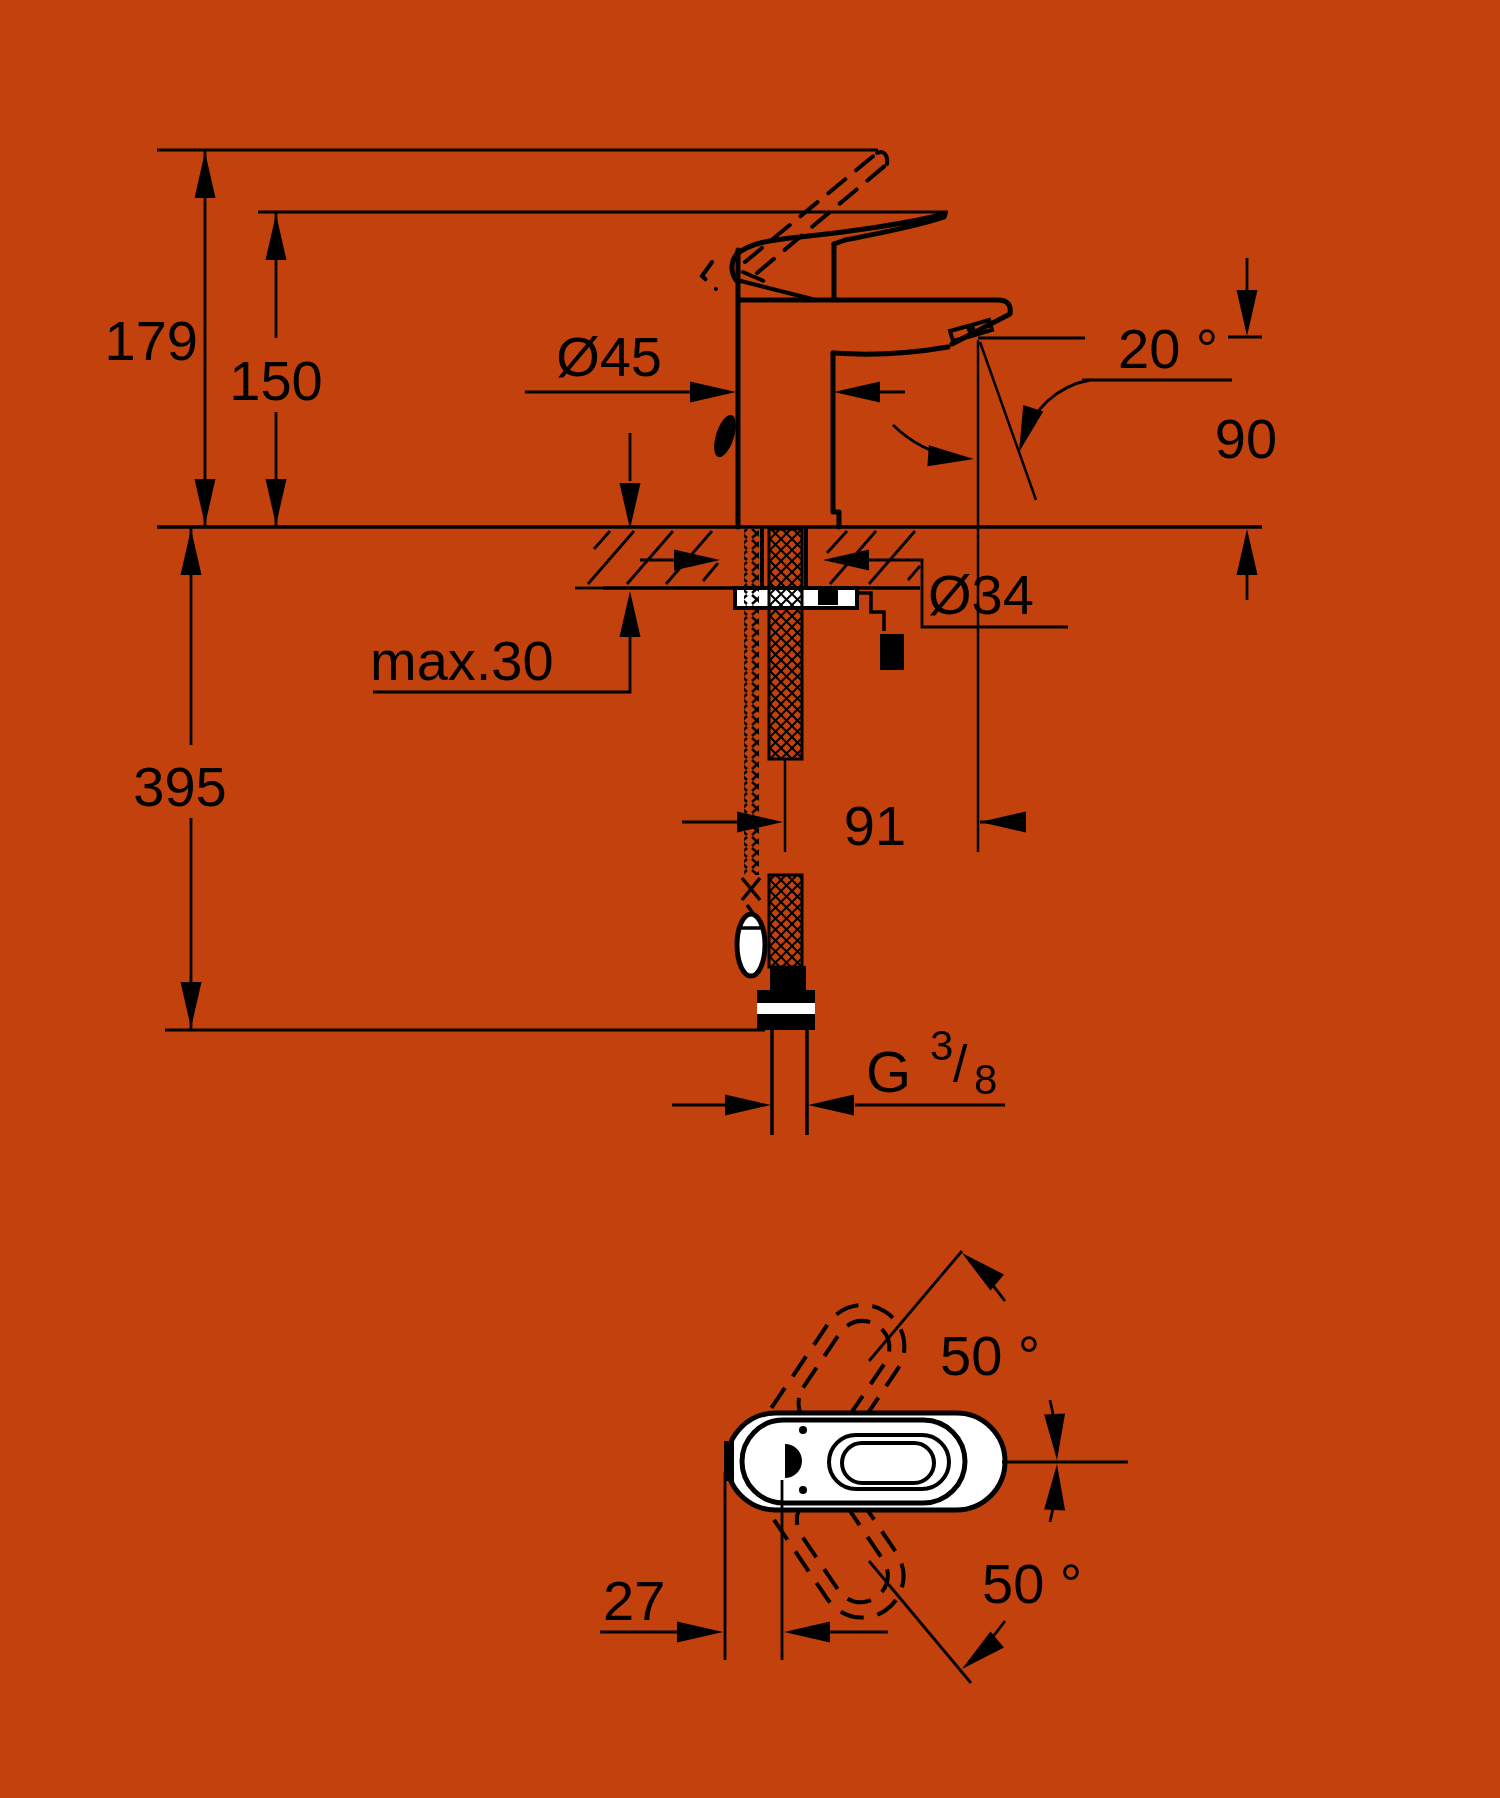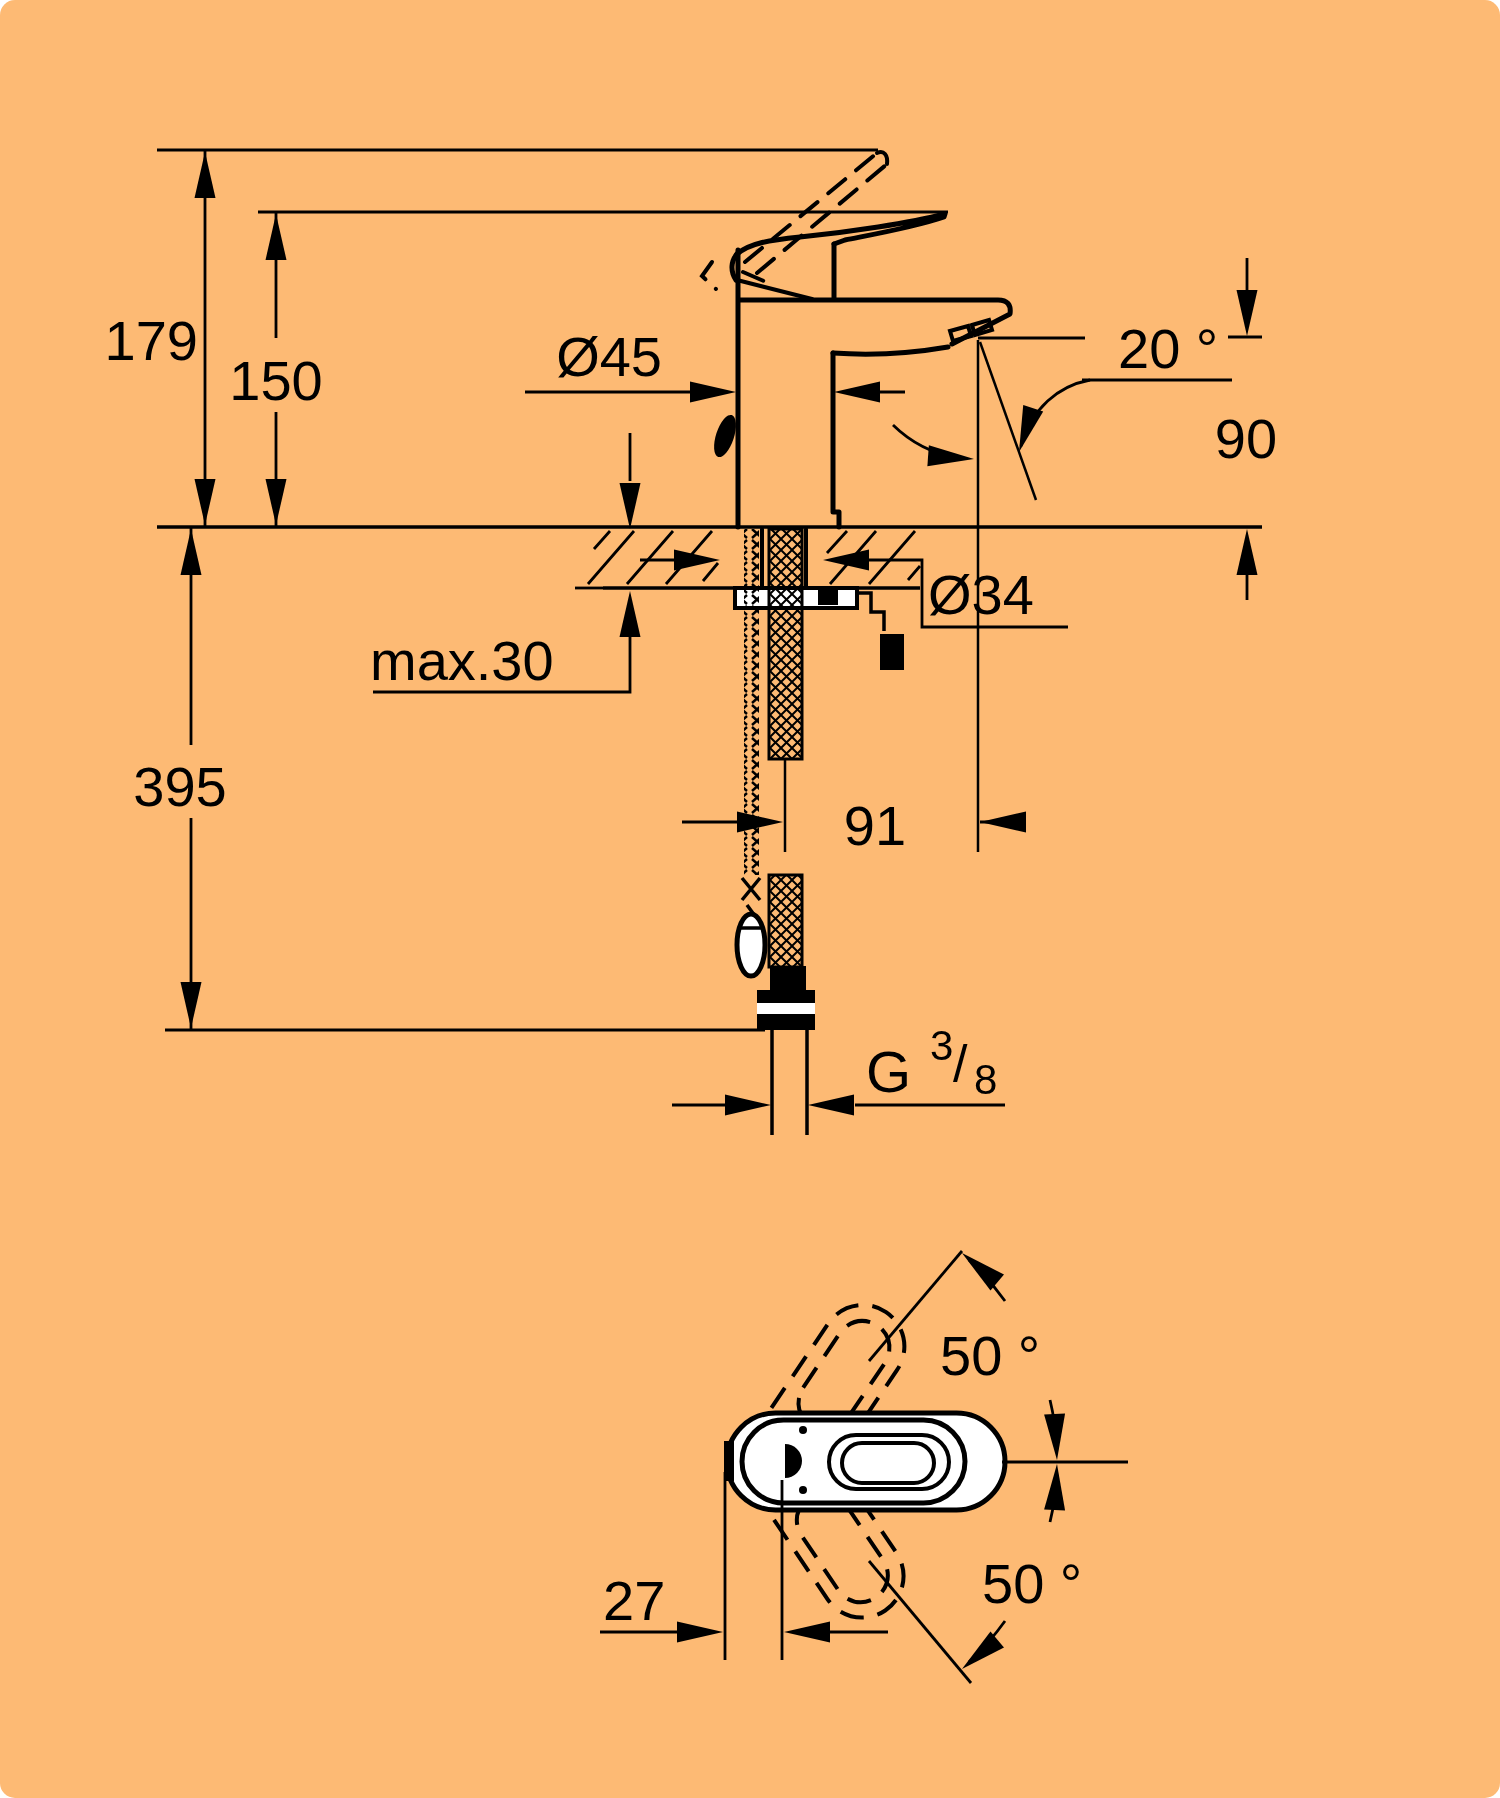--- a/index.html
+++ b/index.html
@@ -1,16 +1,16 @@
 <!DOCTYPE html>
 <html><head>
 <meta charset="utf-8">
 <style>
   html,body{margin:0;padding:0;background:#ffffff;}
-  .stage{width:1500px;height:1798px;background:#fdba74;position:relative;overflow:hidden;border-radius:15px;}
+  .stage{width:1500px;height:1798px;background:#c2410c;position:relative;overflow:hidden;}
   svg{display:block;}
   svg text{font-family:"Liberation Sans","DejaVu Sans",sans-serif;fill:#000;}
   .num{font-size:56px;}
   .small{font-size:42px;}
   .gbig{font-size:58px;}
   .slash{font-size:52px;}
   .outline{stroke:#000;stroke-width:5;fill:none;stroke-linecap:round;stroke-linejoin:round;}
   .outline4{stroke:#000;stroke-width:4;fill:none;stroke-linecap:round;}
   .med{stroke:#000;stroke-width:3.5;fill:none;stroke-linecap:butt;}
   .dim{stroke:#000;stroke-width:2.8;fill:none;stroke-linecap:butt;}

